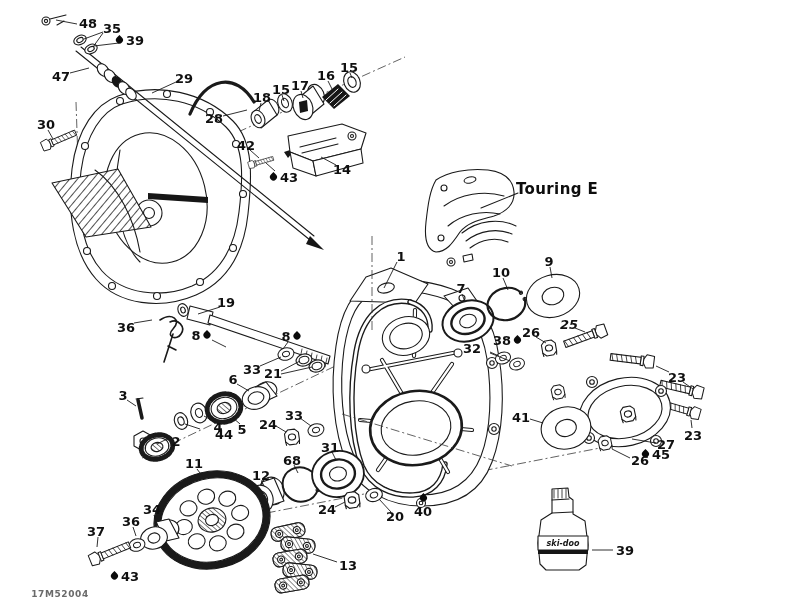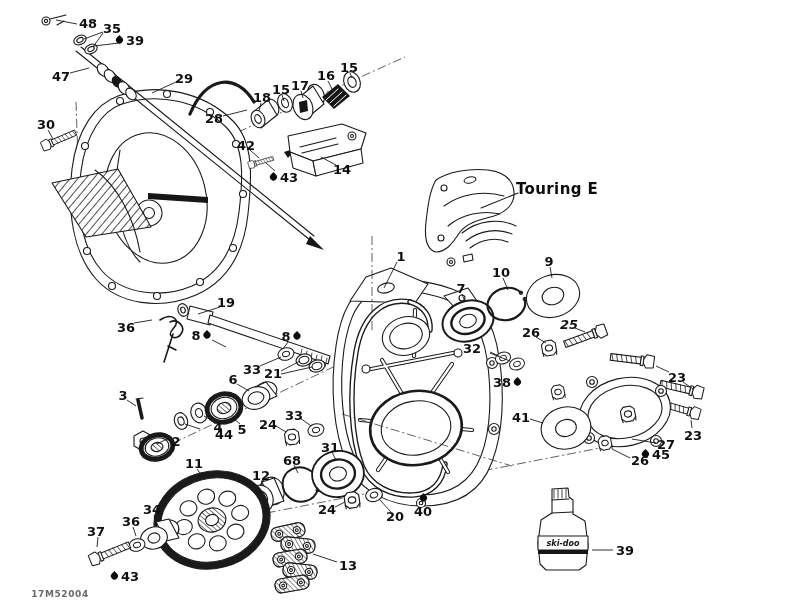--- a/index.html
+++ b/index.html
@@ -484,21 +484,21 @@
       </div>
       <div class="callout" style="left: 501px; top: 272px;">
         <span>10</span>
       </div>
       <div class="callout" style="left: 549px; top: 261px;">
         <span>9</span>
       </div>
       <div class="callout" style="left: 531px; top: 332px;">
         <span>26</span>
       </div>
-      <div class="callout" style="left: 507px; top: 340px; margin-top: 42px;">
+      <div class="callout" style="left: 507px; top: 340px;">
         <span>38</span>
         <span class="dot"></span>
       </div>
       <div class="callout" style="left: 472px; top: 348px; align-items: flex-end;">
         <span>32</span>
       </div>
       <div class="callout" style="left: 569px; top: 324px; font-style: italic;">
         <span>25</span>
       </div>
       <div class="callout" style="left: 677px; top: 377px;">

